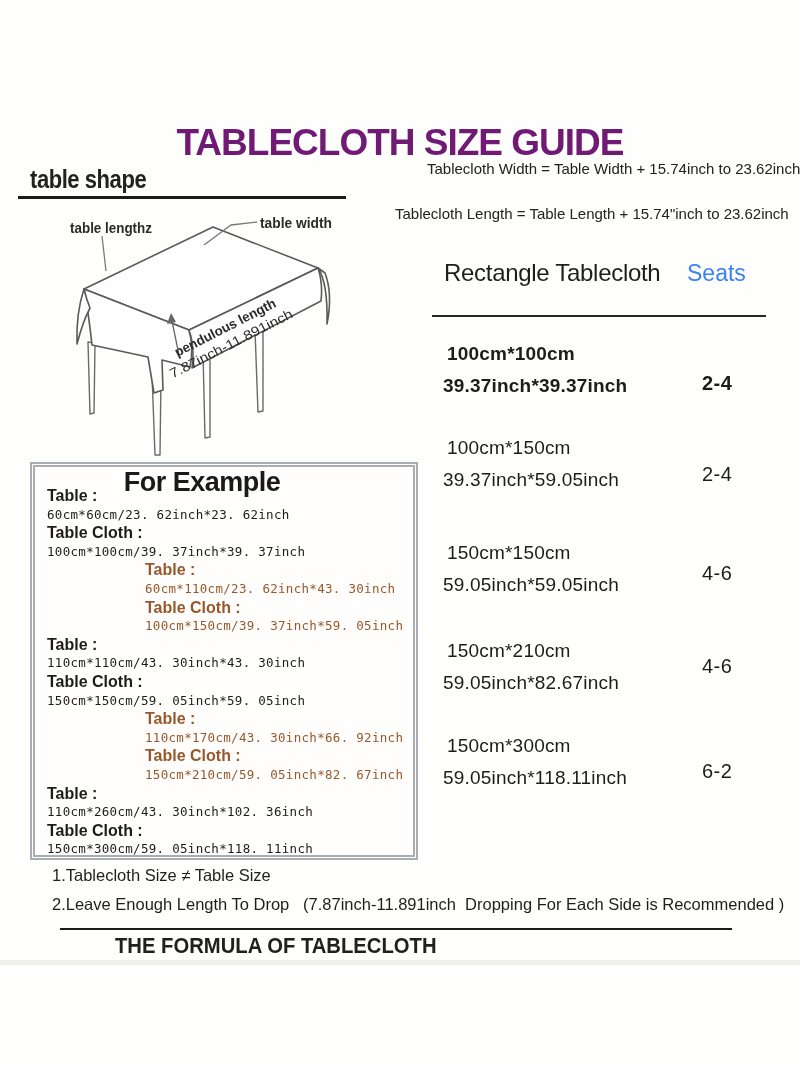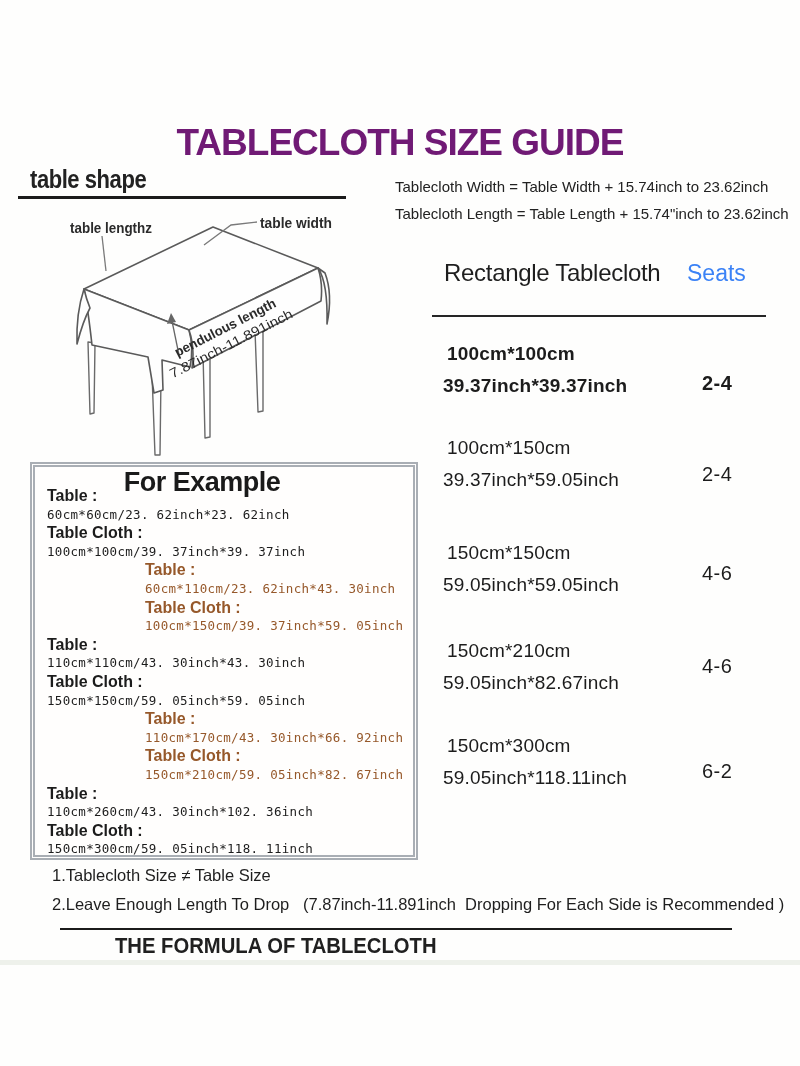--- a/index.html
+++ b/index.html
@@ -15,21 +15,21 @@
   
   .shape-heading{
     position:absolute;left:30px;top:165px;margin:0;font-size:25px;font-weight:bold;
     letter-spacing:-.5px;transform:scaleX(.88);transform-origin:left;color:#222;
   }
   .shape-underline{position:absolute;left:18px;top:196px;width:328px;height:3px;background:#1b1b1b;}
   .diagram{position:absolute;left:32px;top:205px;}
   .diagram text{font-family:"Liberation Sans",sans-serif;fill:#2b2b2b;}
   
   .formula{position:absolute;left:395px;margin:0;font-size:15px;color:#222;white-space:pre;}
-  .formula.f1{top:178px;}
+  .formula.f1{top:160px;margin-left:32px;}
   .formula.f2{top:205px;}
   
   .col-h1{position:absolute;left:437px;top:259px;font-size:24px;color:#1e1e1e;letter-spacing:-.3px;margin-left:7px;}
   .col-h2{position:absolute;left:687px;top:260px;font-size:23px;color:#3b82f6;}
   .size-underline{position:absolute;left:432px;top:315px;width:334px;height:2px;background:#262626;}
   .size-rows{position:absolute;left:430px;top:325px;width:360px;}
   .size-row{position:absolute;left:0;width:100%;}
   .size-row .cm{margin:0 0 0 17px;font-size:19px;letter-spacing:.2px;}
   .size-row .inch{margin:10px 0 0 13px;font-size:19px;letter-spacing:.2px;}
   .size-row .seats{position:absolute;left:272px;font-size:20px;letter-spacing:.5px;}

